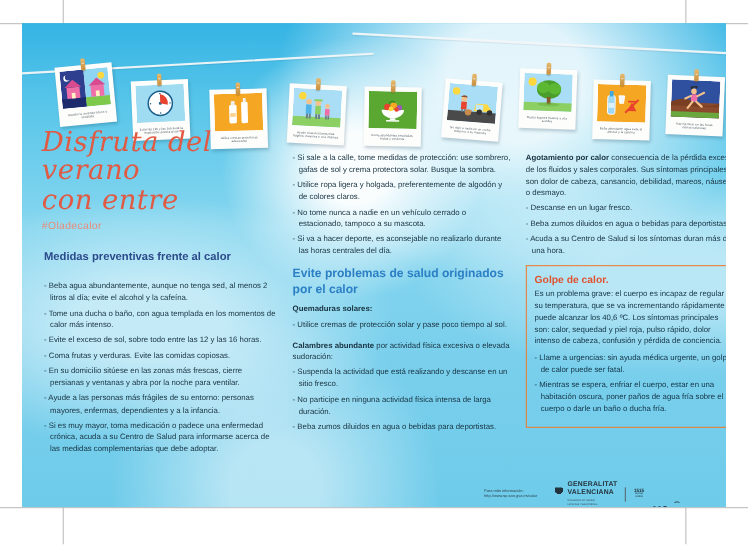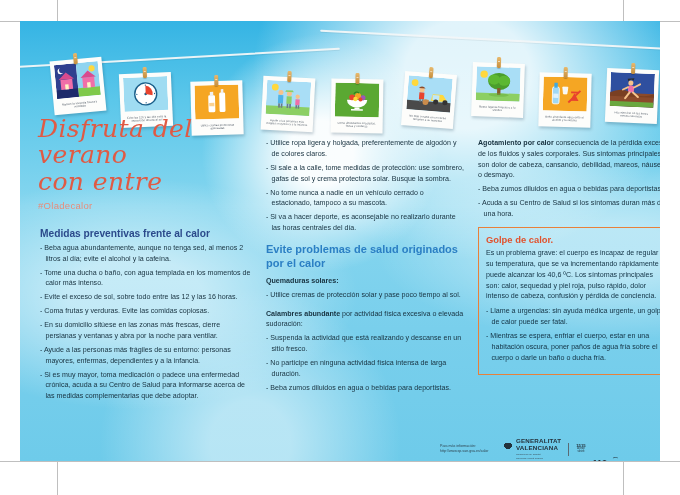--- a/index.html
+++ b/index.html
@@ -249,35 +249,35 @@
   </div>
 
   <div class="headline">
     <div class="h-l1">Disfruta del verano</div>
     <div class="h-l2">con entre</div>
     <div class="hashtag">#Oladecalor</div>
   </div>
 
   <div class="col" id="col1">
     <div class="sec-title">Medidas preventivas frente al calor</div>
-    <div class="body" id="c1items" style="margin-top:2px">
+    <div class="body" id="c1items" style="margin-top:14px">
         <p class="bul">- Beba agua abundantemente, aunque no tenga sed, al menos 2 litros al día; evite el alcohol y la cafeína.</p>
         <p class="bul">- Tome una ducha o baño, con agua templada en los momentos de calor más intenso.</p>
         <p class="bul">- Evite el exceso de sol, sobre todo entre las 12 y las 16 horas.</p>
         <p class="bul">- Coma frutas y verduras. Evite las comidas copiosas.</p>
         <p class="bul">- En su domicilio sitúese en las zonas más frescas, cierre persianas y ventanas y abra por la noche para ventilar.</p>
         <p class="bul">- Ayude a las personas más frágiles de su entorno: personas mayores, enfermas, dependientes y a la infancia.</p>
         <p class="bul">- Si es muy mayor, toma medicación o padece una enfermedad crónica, acuda a su Centro de Salud para informarse acerca de las medidas complementarias que debe adoptar.</p>
       </div>
   </div>
 
   <div class="col" id="col2">
     <div class="body" id="c2items">
+        <p class="bul">- Si sale a la calle, tome medidas de protección: use sombrero, gafas de sol y crema protectora solar. Busque la sombra.</p>
         <p class="bul">- Utilice ropa ligera y holgada, preferentemente de algodón y de colores claros.</p>
-        <p class="bul">- Si sale a la calle, tome medidas de protección: use sombrero, gafas de sol y crema protectora solar. Busque la sombra.</p>
         <p class="bul">- No tome nunca a nadie en un vehículo cerrado o estacionado, tampoco a su mascota.</p>
         <p class="bul">- Si va a hacer deporte, es aconsejable no realizarlo durante las horas centrales del día.</p>
       </div>
     <div class="gap"></div>
     <div class="col-title">Evite problemas de salud originados por el calor</div>
     <div class="gap"></div>
     <div class="body">
       <p class="lead">Quemaduras solares:</p>
       <div id="c2sun">
           <p class="bul">- Utilice cremas de protección solar y pase poco tiempo al sol.</p>
@@ -291,20 +291,21 @@
           <p class="bul">- No participe en ninguna actividad física intensa de larga duración.</p>
           <p class="bul">- Beba zumos diluidos en agua o bebidas para deportistas.</p>
         </div>
     </div>
   </div>
 
   <div class="col" id="col3">
     <div class="body">
       <p><span class="lead">Agotamiento por calor</span><span> consecuencia de la pérdida excesiva de los fluidos y sales corporales. Sus síntomas principales son dolor de cabeza, cansancio, debilidad, mareos, náuseas o desmayo.</span></p>
       <div id="c3ex" style="margin-top:3px">
+          <p class="bul">- Descanse en un lugar fresco.</p>
           <p class="bul">- Beba zumos diluidos en agua o bebidas para deportistas.</p>
           <p class="bul">- Acuda a su Centro de Salud si los síntomas duran más de una hora.</p>
         </div>
     </div>
 
     <div class="orange-box">
       <div class="orange-title">Golpe de calor.</div>
       <div class="body">
         <p>Es un problema grave: el cuerpo es incapaz de regular su temperatura, que se va incrementando rápidamente y puede alcanzar los 40,6 ºC. Los síntomas principales son: calor, sequedad y piel roja, pulso rápido, dolor intenso de cabeza, confusión y pérdida de conciencia.</p>
         <div id="c3hs" style="margin-top:4px">

